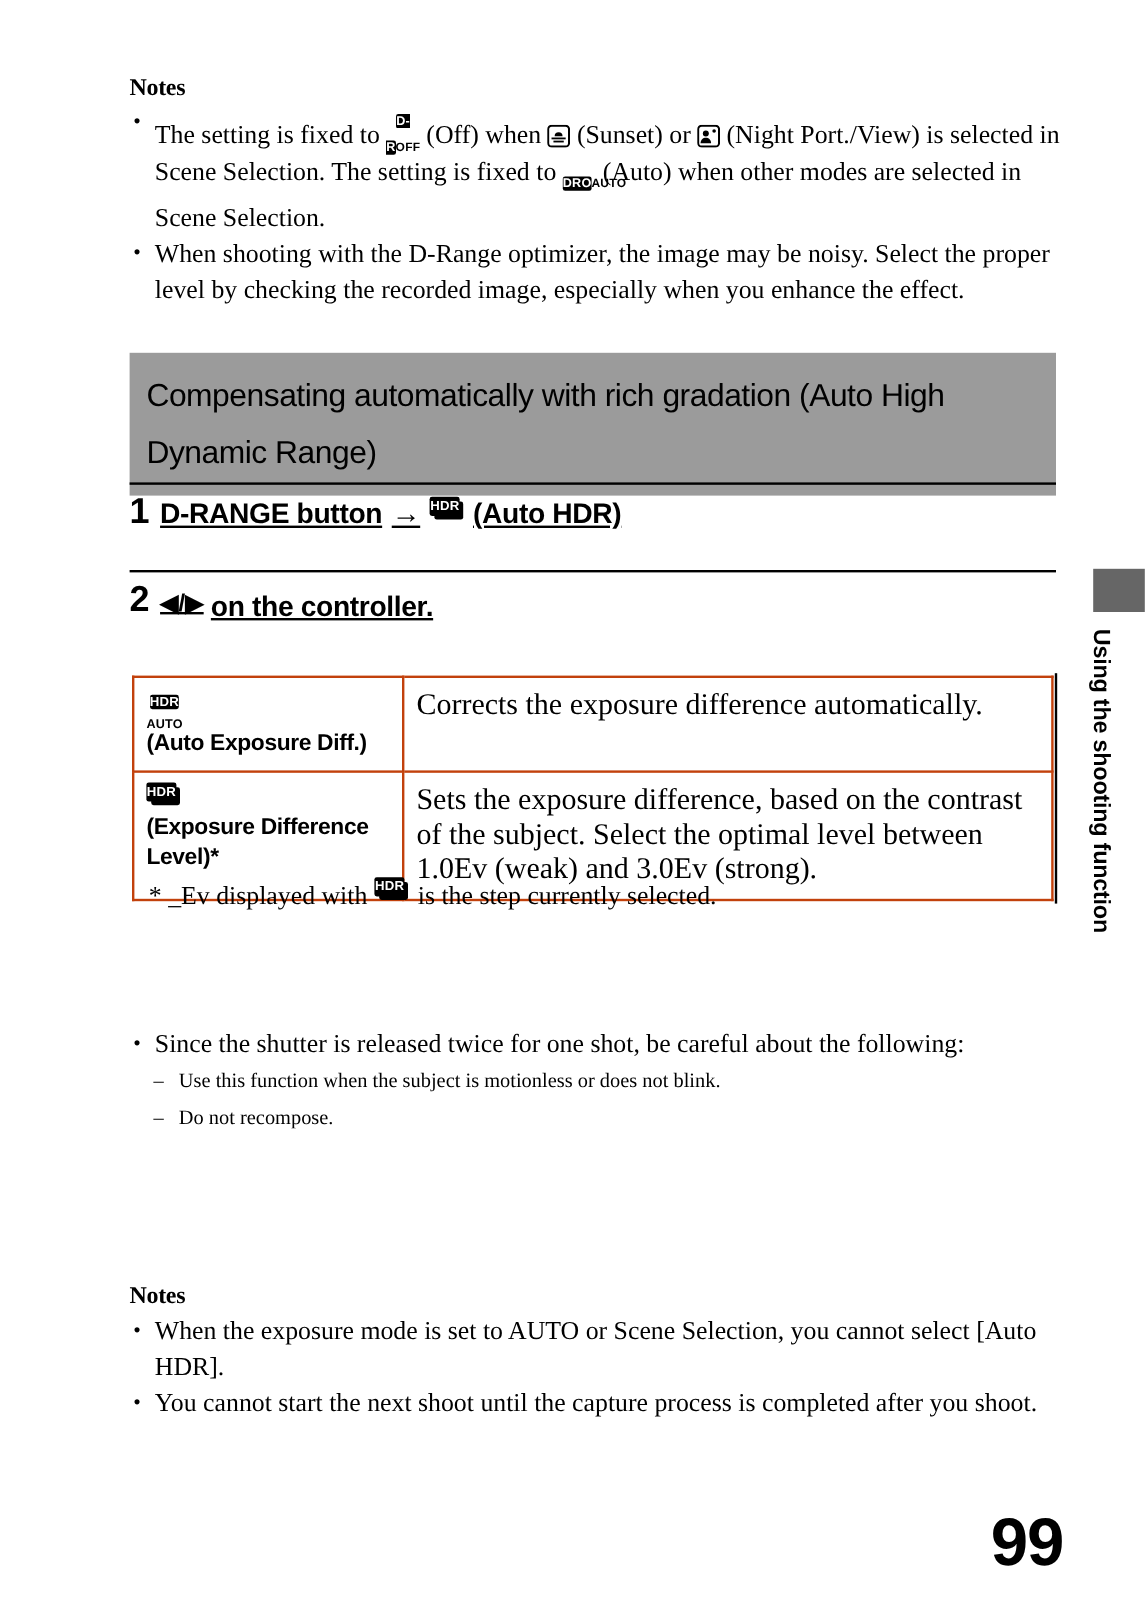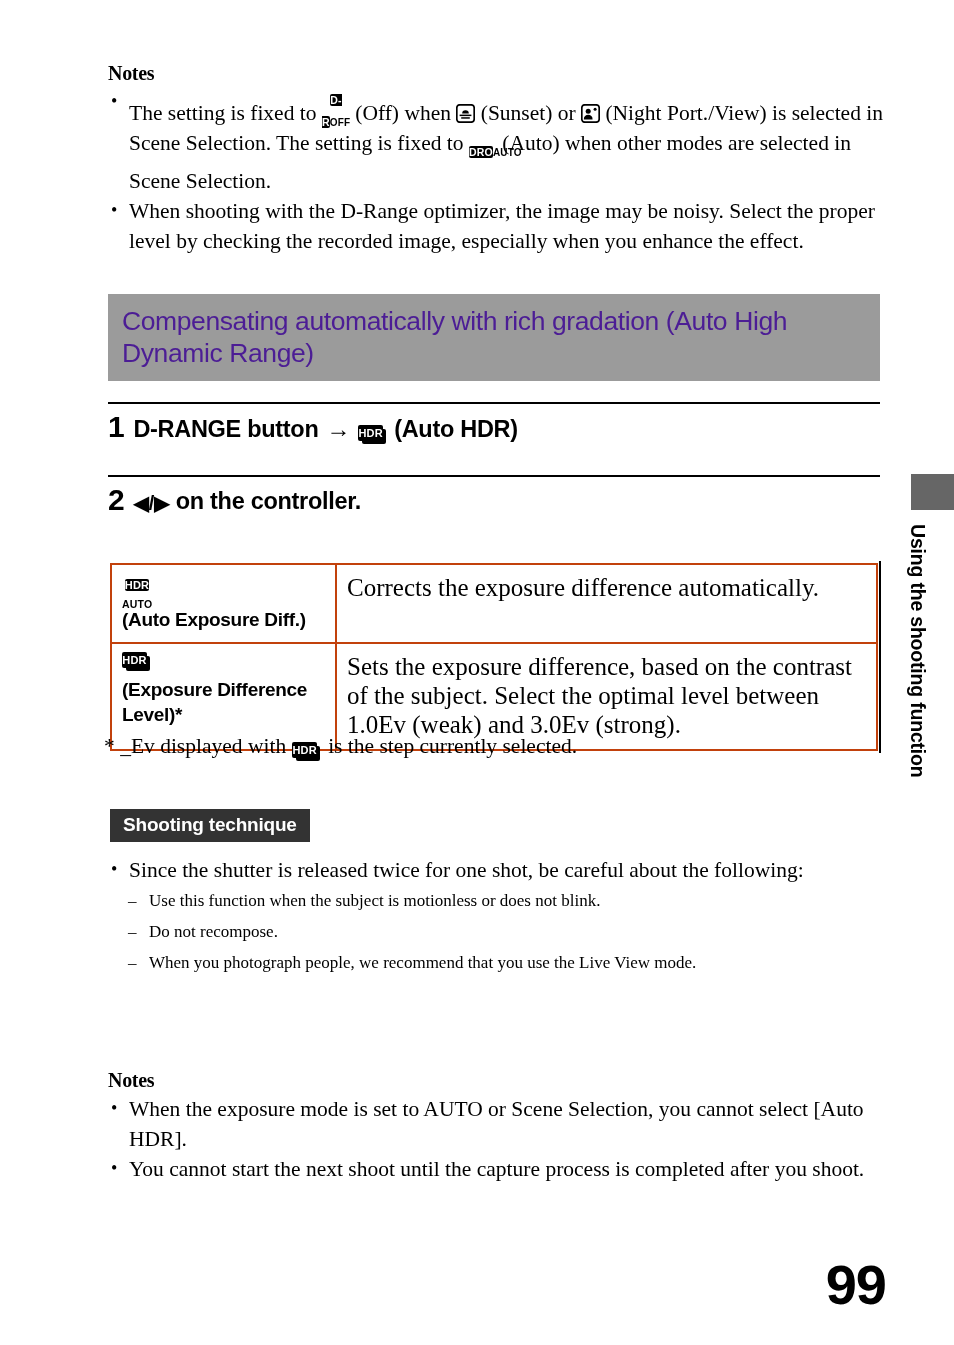--- a/index.html
+++ b/index.html
@@ -80,23 +80,23 @@
     position: absolute;
     left: 108px;
     top: 294px;
     width: 772px;
     min-height: 80px;
     background: #9b9b9b;
     box-sizing: border-box;
     padding: 11px 14px 12px 14px;
     font-family: "Liberation Sans", sans-serif;
     font-size: 26.5px;
-    line-height: 32px;
+    line-height: 48px;
     letter-spacing: -0.4px;
-    color: #4c1d95;
+    color: #000000;
   }
 
   
   .step {
     position: absolute;
     left: 108px;
     width: 772px;
     box-sizing: border-box;
     border-top: 2px solid #000;
     padding: 8px 0 10px 0;
@@ -108,23 +108,24 @@
     gap: 9px;
   }
   .step-num {
     font-size: 30px;
     line-height: 1;
   }
   .step-text {
     font-size: 23.5px;
     line-height: 1.25;
     display: flex;
-    align-items: flex-end;
+    align-items: flex-start;
     gap: 6px;
     flex-wrap: wrap;
+    text-decoration: underline;
   }
   #step-1 { top: 402px; }
   #step-2 { top: 475px; }
 
   .arrow-glyph { font-weight: normal; font-size: 24px; padding: 0 2px; }
   .tri-glyph  { font-size: 20px; letter-spacing: 0; }
 
   
   .ico {
     display: inline-block;
@@ -253,26 +254,26 @@
   .label-inner {
     display: flex;
     align-items: flex-start;
     gap: 6px;
     flex-wrap: wrap;
   }
 
   
   .footnote {
     position: absolute;
-    left: 104px;
+    left: 124px;
     top: 731px;
     font-size: 21.5px;
     line-height: 30px;
     display: flex;
-    align-items: flex-end;
+    align-items: flex-start;
     gap: 6px;
   }
 
   
   .tech-badge {
     position: absolute;
     left: 110px;
     top: 809px;
     background: #333333;
     color: #ffffff;
@@ -412,30 +413,28 @@
 
   <div class="footnote">
     <span>* _Ev displayed with</span>
     <span class="ico ico-hdr-stack">
       <span class="shadow"></span>
       <span class="box">HDR</span>
     </span>
     <span>is the step currently selected.</span>
   </div>
 
-  <div class="tech-badge">Shooting technique</div>
 
   <div class="content blk-tech">
     <ul class="bullet-list">
       <li>Since the shutter is released twice for one shot, be careful about the following:</li>
     </ul>
     <ul class="sub-dash">
       <li>Use this function when the subject is motionless or does not blink.</li>
       <li>Do not recompose.</li>
-      <li>When you photograph people, we recommend that you use the Live View mode.</li>
     </ul>
   </div>
 
   <div class="content blk-notes-2">
     <div class="notes-head">Notes</div>
     <ul class="bullet-list">
       <li>When the exposure mode is set to AUTO or Scene Selection, you cannot select [Auto HDR].</li>
       <li>You cannot start the next shoot until the capture process is completed after you shoot.</li>
     </ul>
   </div>

